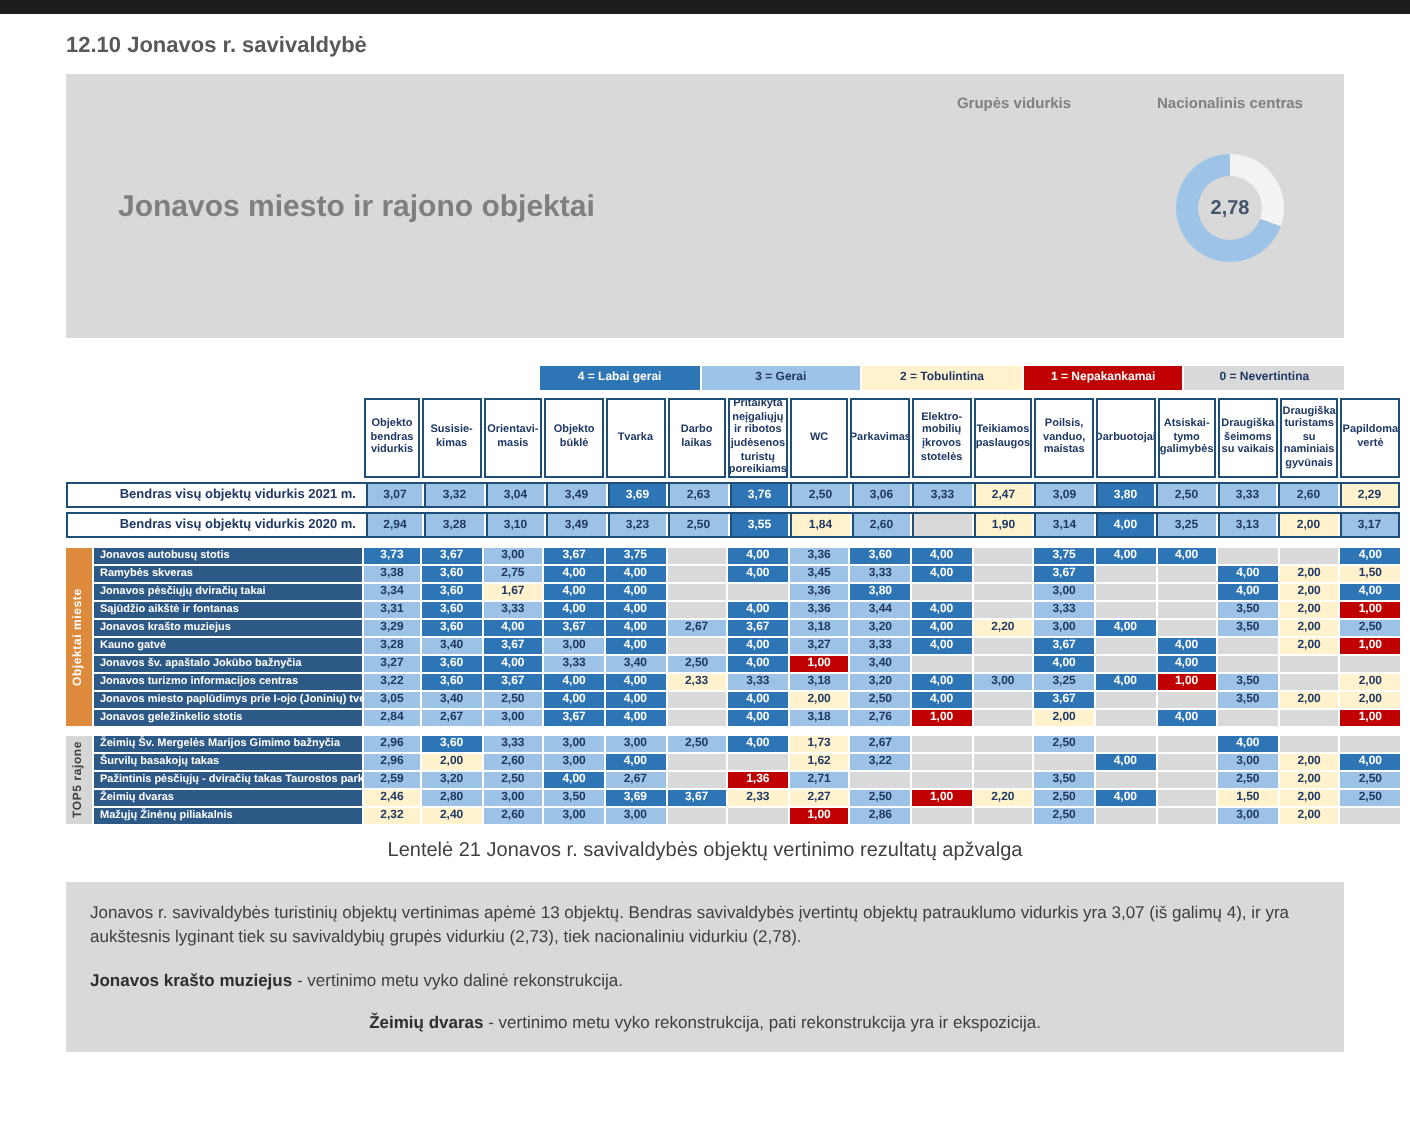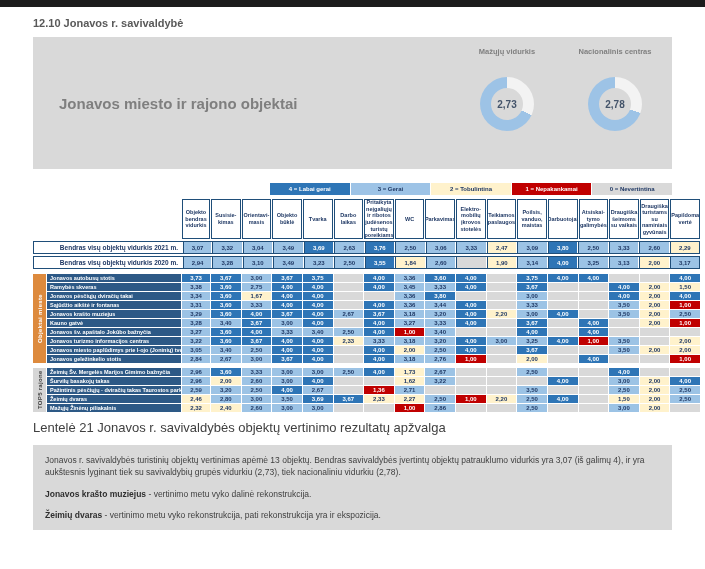--- a/index.html
+++ b/index.html
@@ -34,43 +34,40 @@
   .slabel{grid-column:1 / span 2;font-size:6.5px;font-weight:bold;color:#1f3864;display:flex;align-items:center;
           justify-content:flex-end;padding-right:4px;white-space:nowrap;background:#fff;}
   .scell{border-left:1px solid #1f4e79;}
   .group{margin-top:5px;}
   .ggrid{display:grid;grid-template-columns:13px 134px 28px repeat(16,1fr);column-gap:1px;row-gap:1px;grid-auto-rows:8px;}
   .gbar{writing-mode:vertical-rl;transform:rotate(180deg);display:flex;align-items:center;justify-content:center;
         font-size:6px;font-weight:bold;letter-spacing:.3px;}
   .olabel{color:#ffffff;font-size:5.5px;font-weight:bold;display:flex;align-items:center;padding-left:3px;
           white-space:nowrap;overflow:hidden;}
   .vcell{font-size:6px;font-weight:bold;display:flex;align-items:center;justify-content:center;}
-  .caption{margin-top:8px;text-align:left;font-size:13px;color:#404040;}
+  .caption{margin-top:8px;text-align:center;font-size:10px;color:#404040;}
   
   .notes{margin-top:10px;background:#d9d9d9;padding:9px 12px;font-size:8.5px;color:#3f3f3f;line-height:1.45;}
   .notes p{margin:0 0 9px 0;}
-  .notes p:last-child{margin-bottom:0;}
+  .notes p:last-child{margin-bottom:0;text-align:center;}
   .nb{font-weight:bold;color:#2f2f2f;}
 </style>
 </head>
 <body>
 
 <div class="topbar"></div>
 
 <div class="page">
 
   <div class="title">12.10 Jonavos r. savivaldybė</div>
 
   <div class="panel">
     <div class="panel-title">Jonavos miesto ir rajono objektai</div>
     <div class="gauge">
-      <div class="g-label">Mažųjų vidurkis</div>
-      <div class="donut" style="background: conic-gradient(rgb(243, 243, 243) 0deg, rgb(243, 243, 243) 114.3deg, rgb(157, 195, 230) 114.3deg, rgb(157, 195, 230) 360deg);">
-        <div class="hole g-value">2,73</div>
-      </div>
+      <div class="g-label">Grupės vidurkis</div>
     </div>
     <div class="gauge">
       <div class="g-label">Nacionalinis centras</div>
       <div class="donut" style="background: conic-gradient(rgb(243, 243, 243) 0deg, rgb(243, 243, 243) 109.8deg, rgb(157, 195, 230) 109.8deg, rgb(157, 195, 230) 360deg);">
         <div class="hole g-value">2,78</div>
       </div>
     </div>
   </div>
 
   <div class="legend">

